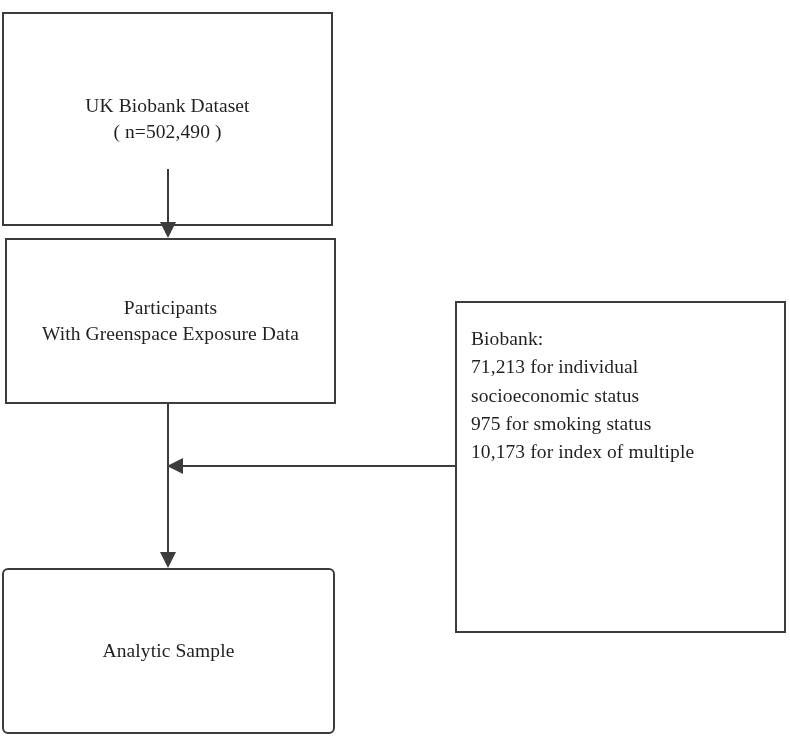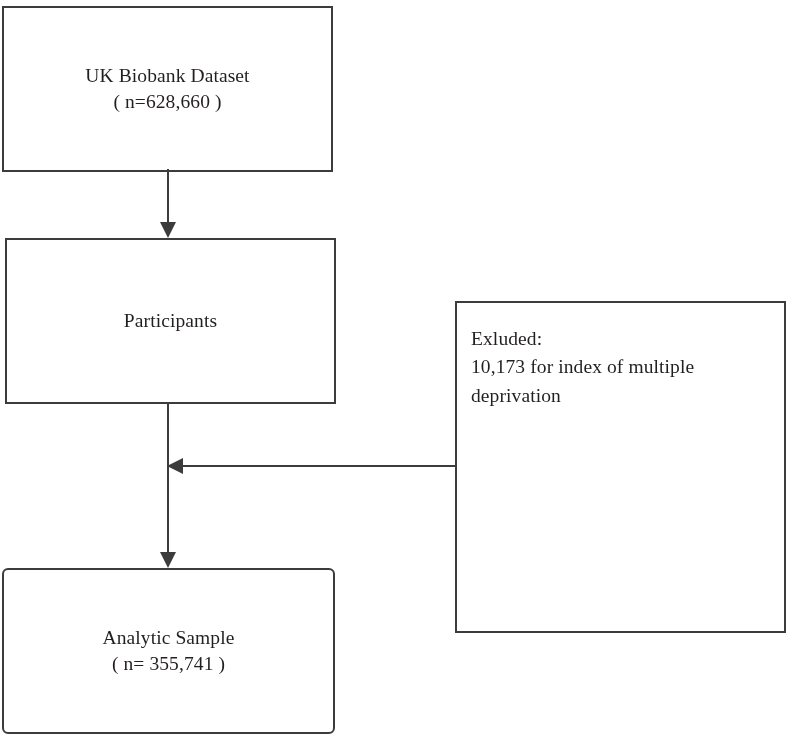--- a/index.html
+++ b/index.html
@@ -41,21 +41,21 @@
     letter-spacing: 0.1px;
     text-align: center;
   }
   .left-text .node-line {
     text-align: left;
     font-size: 19.5px;
     line-height: 1.455;
   }
 
   
-  #box-source      { left: 2px;   top: 6px;   width: 331px; height: 166px; }
+  #box-source      { left: 2px;   top: 12px;   width: 331px; height: 214px; }
   #box-participants{ left: 5px;   top: 238px; width: 331px; height: 166px; }
   #box-excluded    { left: 455px; top: 301px; width: 331px; height: 332px;
                      padding: 22px 0 0 14px; }
   #box-analytic    { left: 2px;   top: 568px; width: 333px; height: 166px; border-radius: 6px; }
 
   
   .conn-v {
     position: absolute;
     width: 2px;
     background: #3c3c3c;
@@ -94,40 +94,42 @@
   #conn-excluded-trunk      { left: 181px; top: 465px; width: 275px; }
   #arrowhead-excluded-trunk { left: 167px; top: 458px; }
 </style>
 </head>
 <body>
 
 <div id="flowchart">
 
   <div class="node-box" id="box-source">
     <span class="node-line">UK Biobank Dataset</span>
-    <span class="node-line">( n=628,660 )</span>
+    <span class="node-line">( n=502,490 )</span>
   </div>
 
   <div class="conn-v" id="conn-source-participants"></div>
   <div class="arrow-down" id="arrowhead-source-participants"></div>
 
   <div class="node-box" id="box-participants">
     <span class="node-line">Participants</span>
+    <span class="node-line">With Greenspace Exposure Data</span>
   </div>
 
   <div class="conn-v" id="conn-participants-analytic"></div>
   <div class="arrow-down" id="arrowhead-participants-analytic"></div>
 
   <div class="conn-h" id="conn-excluded-trunk"></div>
   <div class="arrow-left" id="arrowhead-excluded-trunk"></div>
 
   <div class="node-box left-text" id="box-excluded">
-    <span class="node-line">Exluded:</span>
+    <span class="node-line">Biobank:</span>
+    <span class="node-line">71,213 for individual</span>
+    <span class="node-line">socioeconomic status</span>
+    <span class="node-line">975 for smoking status</span>
     <span class="node-line">10,173 for index of multiple</span>
-    <span class="node-line">deprivation</span>
   </div>
 
   <div class="node-box" id="box-analytic">
     <span class="node-line">Analytic Sample</span>
-    <span class="node-line">( n= 355,741 )</span>
   </div>
 
 </div>
 
 </body></html>

